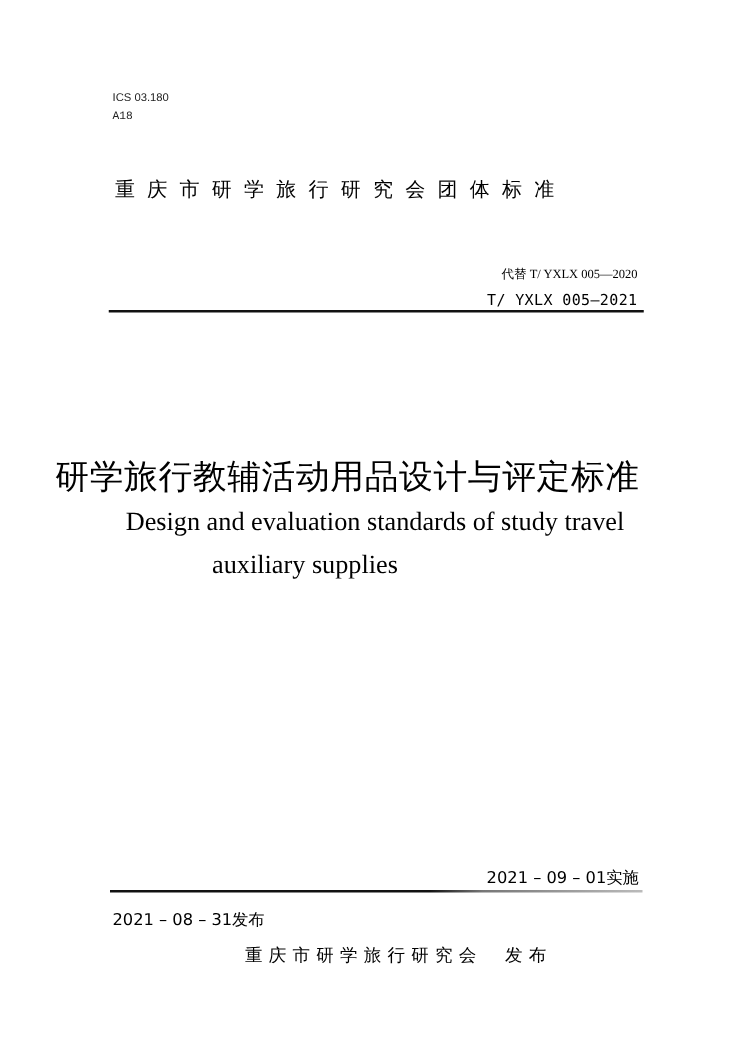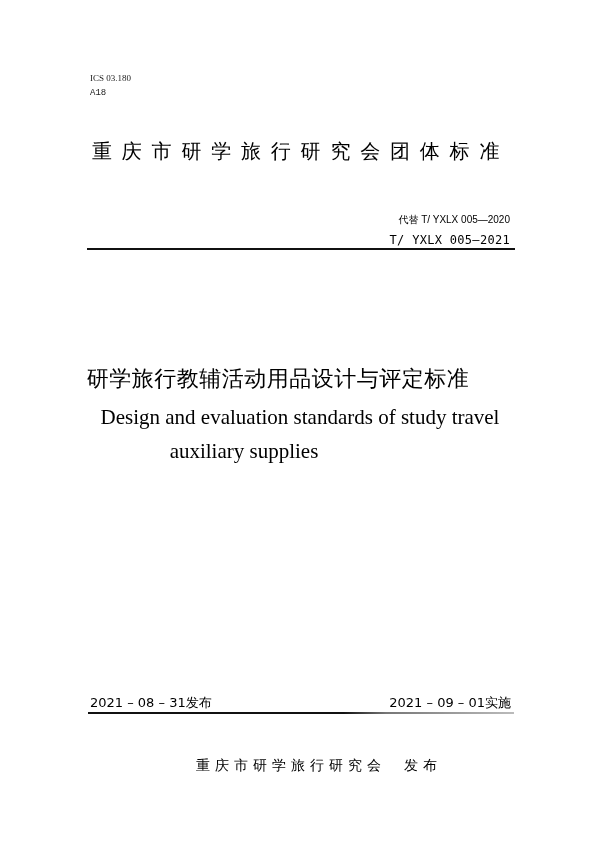--- a/index.html
+++ b/index.html
@@ -1,27 +1,27 @@
 <!DOCTYPE html>
 <html><head>
   <meta charset="utf-8">
   <style>
     html, body { margin: 0; padding: 0; background: #ffffff; }
     body { width: 600px; height: 850px; position: relative; overflow: hidden; color: #000; font-family: "DejaVu Sans", sans-serif; }
     .abs { position: absolute; white-space: nowrap; }
-    .ics { left: 90px; top: 72px; font-size: 9px; line-height: 13px; font-family: Liberation Serif, serif; color: #222; }
+    .ics { left: 90px; top: 72px; font-size: 9px; line-height: 13px; font-family: Liberation Sans, sans-serif; color: #222; }
     .cls { left: 90px; top: 87px; font-size: 9px; line-height: 13px; font-family: Liberation Mono, monospace; color: #222; }
-    .org-title { left: 92px; top: 138px; width: 420px; font-size: 20px; line-height: 30px; letter-spacing: 9.8px; font-family: Liberation Mono, monospace; }
+    .org-title { left: 92px; top: 138px; width: 420px; font-size: 16px; line-height: 30px; letter-spacing: 9.8px; font-family: Liberation Sans, sans-serif; }
     .std-no { right: 90px; top: 192px; font-size: 12px; line-height: 16px; font-family: "DejaVu Sans Mono", monospace; text-align: right; letter-spacing: 0.3px; margin-top: 40px; }
-    .std-replace { right: 90px; top: 213px; font-size: 10px; line-height: 14px; font-family: Liberation Sans, sans-serif; text-align: right; }
+    .std-replace { right: 90px; top: 213px; font-size: 10px; line-height: 14px; font-family: Liberation Serif, serif; text-align: right; }
     .rule-top { left: 87px; top: 248px; width: 428px; height: 1.5px; background: #111; }
-    .title-cn { left: 0; width: 556px; top: 364px; text-align: center; font-size: 22px; line-height: 34px; font-family: Liberation Mono, monospace; letter-spacing: 0.5px; }
+    .title-cn { left: 0; width: 556px; top: 364px; text-align: center; font-size: 27px; line-height: 34px; font-family: Liberation Sans, sans-serif; letter-spacing: 0.5px; }
     .title-en1 { left: 0; width: 600px; top: 402px; text-align: center; font-size: 21px; line-height: 30px; font-family: "Liberation Serif", serif; }
     .title-en2 { left: 0; width: 488px; top: 436px; text-align: center; font-size: 21px; line-height: 30px; font-family: "Liberation Serif", serif; }
-    .date-pub { left: 90px; top: 694px; font-size: 13px; line-height: 17px; font-family: "DejaVu Sans", sans-serif; }
+    .date-pub { left: 90px; top: 728px; font-size: 13px; line-height: 17px; font-family: "DejaVu Sans", sans-serif; }
     .date-impl { right: 89px; top: 694px; font-size: 13px; line-height: 17px; font-family: "DejaVu Sans", sans-serif; text-align: left; }
     .rule-bottom { left: 88px; top: 712px; width: 426px; height: 1.5px; background: linear-gradient(to right, #111 0%, #111 60%, #777 70%, #bbb 100%); }
     .publisher { left: 172px; top: 755px; font-size: 14px; line-height: 20px; letter-spacing: 5px; font-family: "DejaVu Sans", sans-serif; margin-left: 24px; }
     .publisher .gap { display: inline-block; width: 18px; }
   </style>
 </head>
 <body>
 
 <div>
   <div class="abs ics">ICS 03.180</div>

